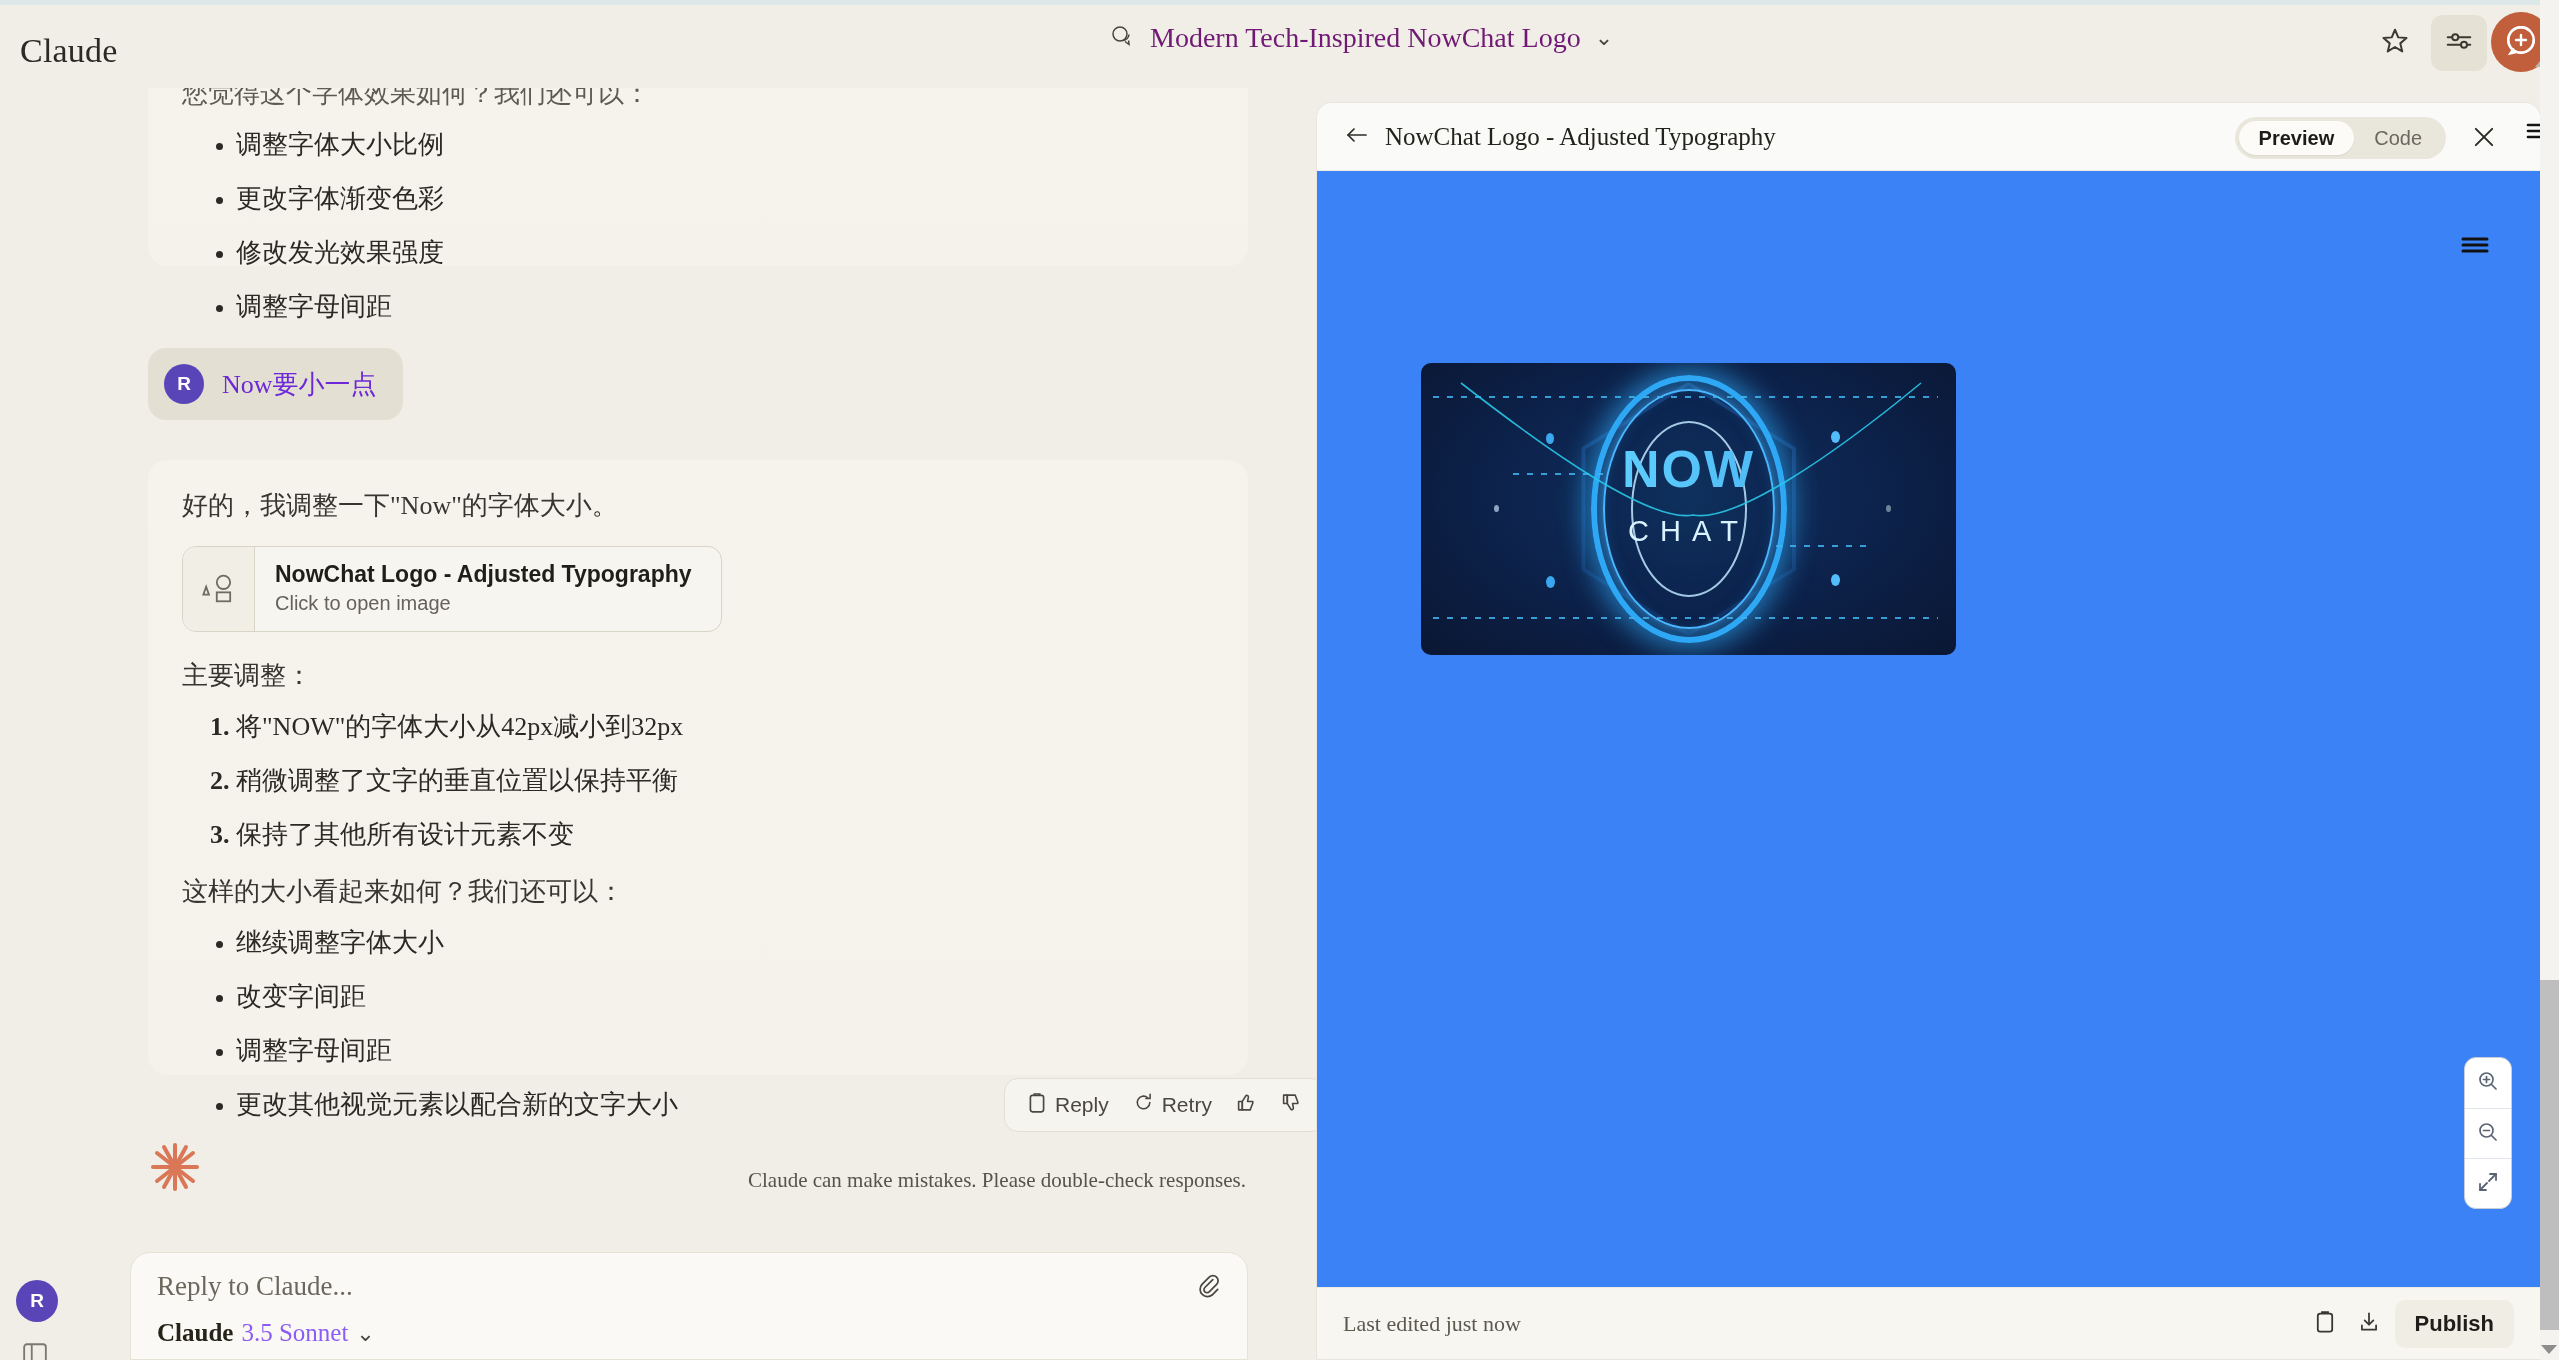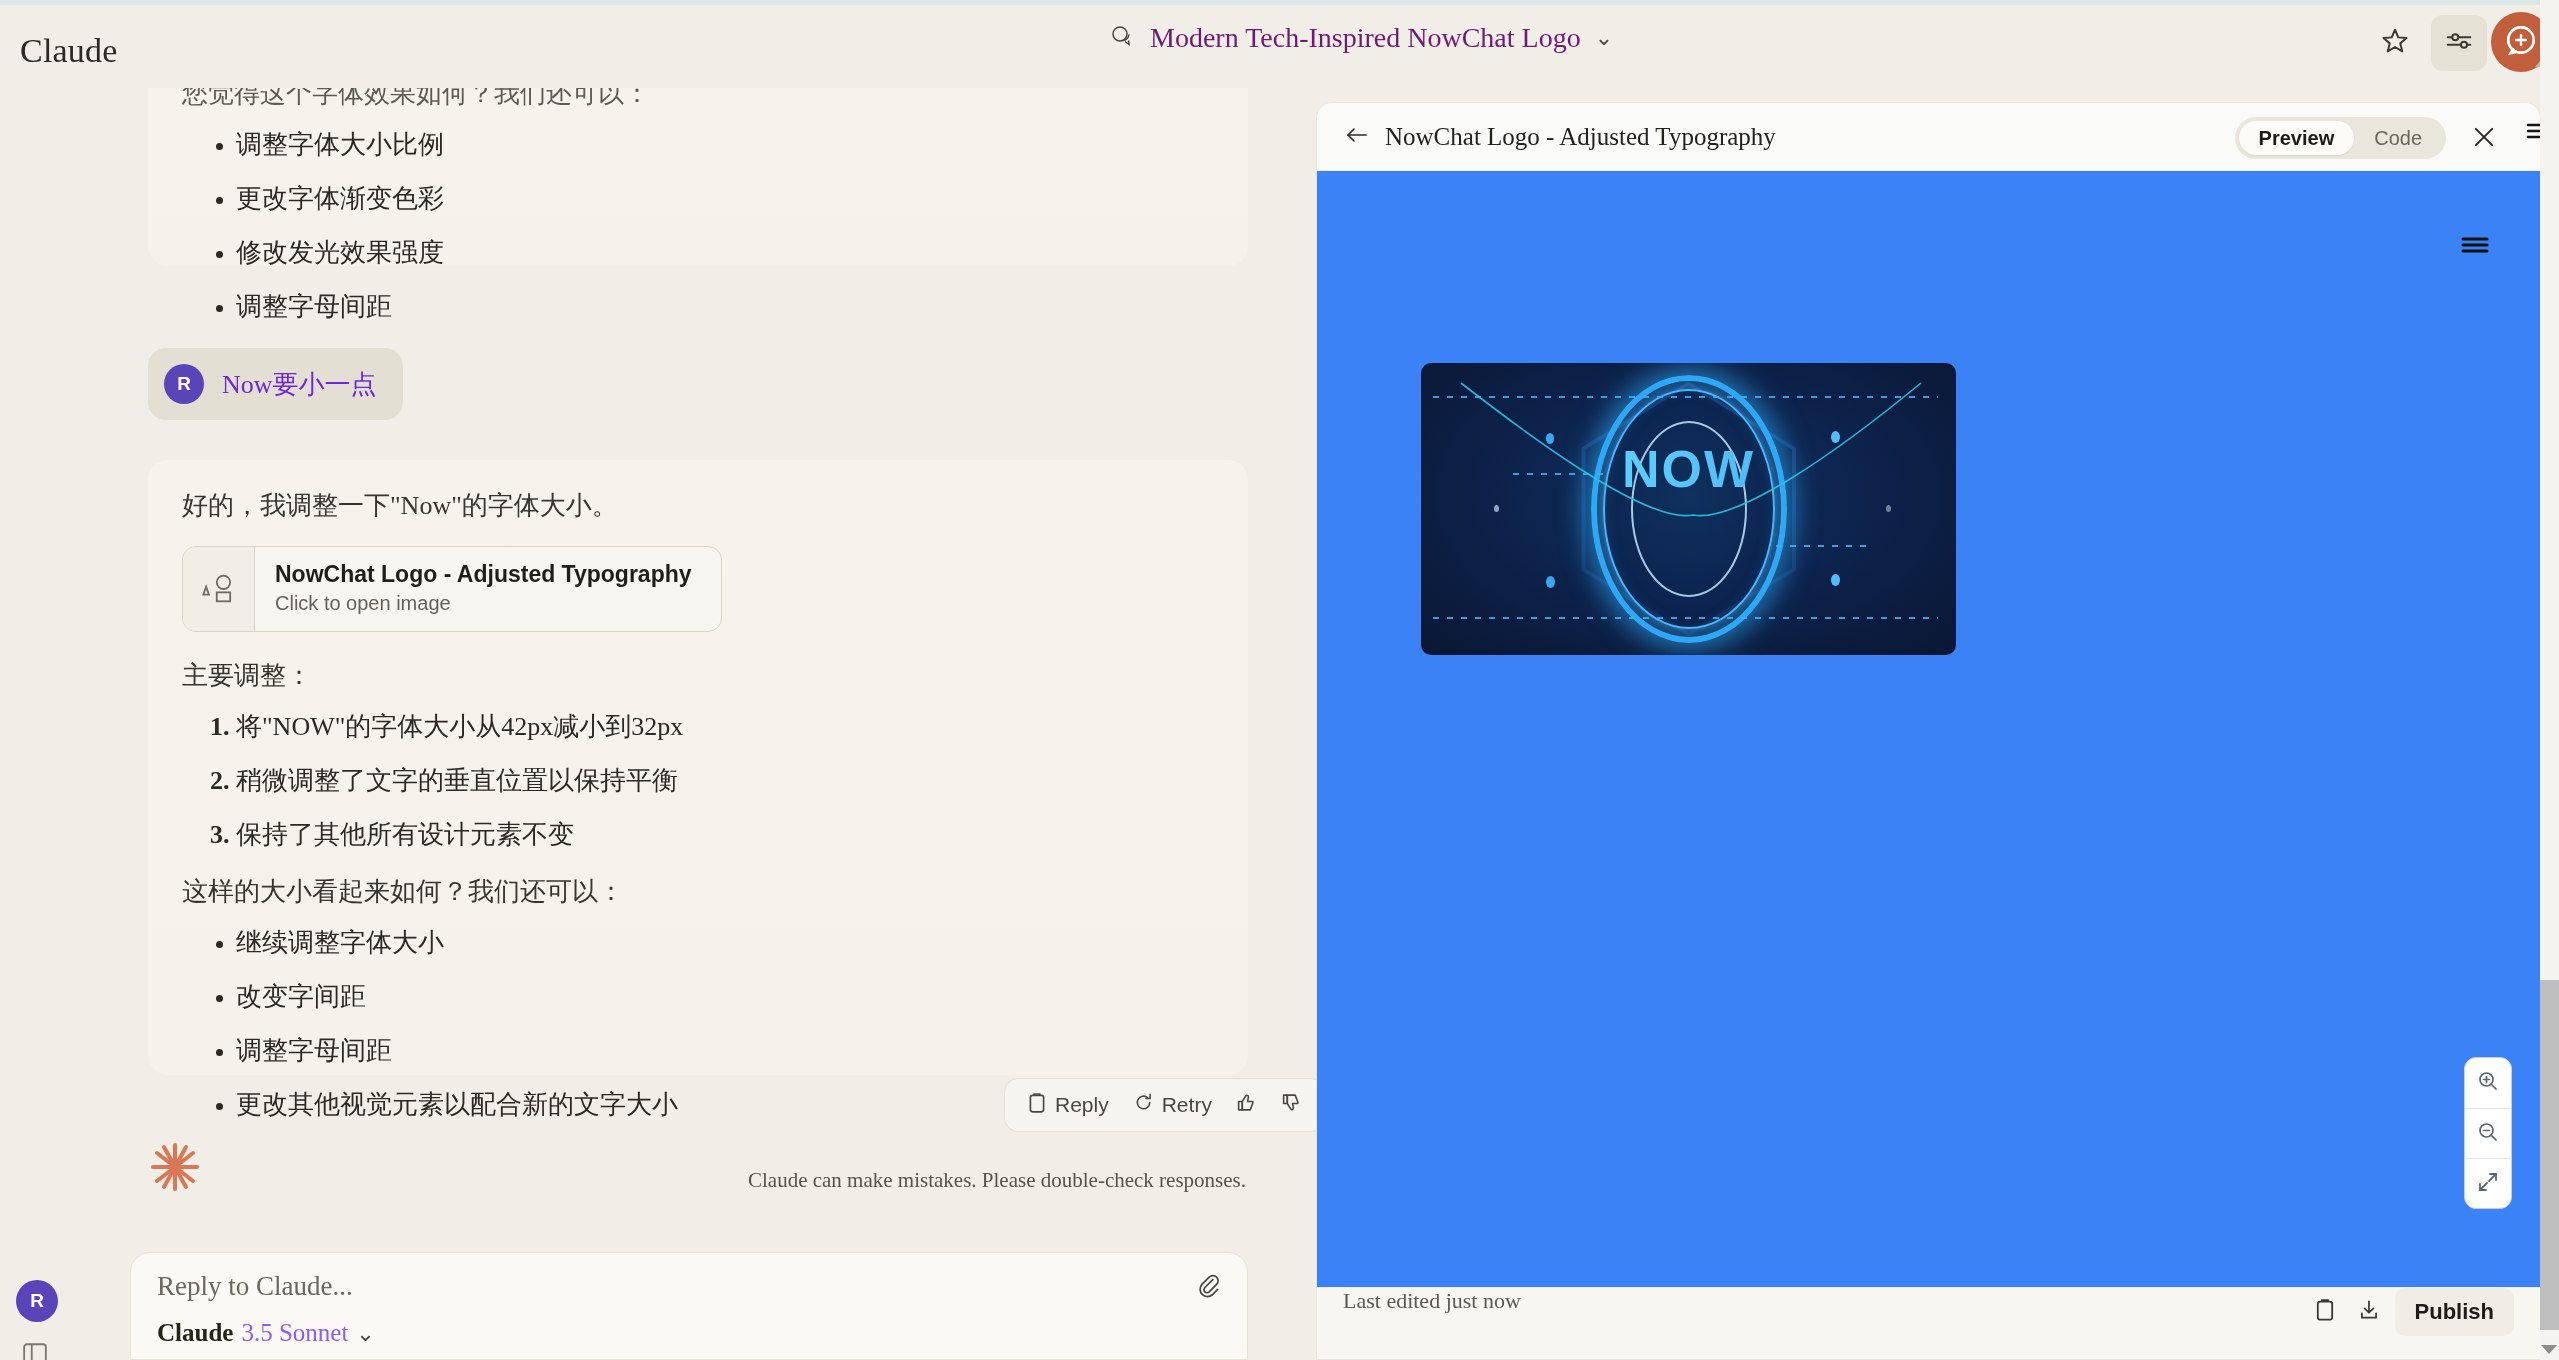--- a/index.html
+++ b/index.html
@@ -265,21 +265,21 @@
     position:absolute; right: 28px; bottom: 88px;
     width: 48px; border:1px solid #C9CDD6; border-radius: 12px;
     background:#fff; z-index: 12;
   }
   .zc { height: 50px; display:flex; align-items:center; justify-content:center; cursor:pointer; }
   .zc + .zc { border-top: 1px solid #E1E4EA; }
 
   #artifact-foot {
     position:absolute; left:0; bottom:0; width:100%; height: 72px;
     background:#F7F6F1; border-top:1px solid #EDEBE2;
-    display:flex; align-items:flex-start; padding: 0 26px;
+    display:flex; align-items:center; padding: 0 26px;
   }
   #last-edited { font-size: 22px; color:#5c594f; }
   #foot-right { margin-left:auto; display:flex; align-items:center; gap: 8px; }
   .foot-icon { width: 36px; height:36px; display:flex; align-items:center; justify-content:center; cursor:pointer; }
   #publish-btn {
     background:#EFEDE4; border-radius: 10px; height: 48px;
     display:flex; align-items:center; padding: 0 20px;
     font-family:"Liberation Sans", sans-serif; font-size: 22px; font-weight:bold; color:#1e1d19;
     cursor:pointer;
   }
@@ -547,20 +547,21 @@
         <div class="dot" style="left:410px; top:211px; width:9px; height:12px; background:#53bdfb;"></div>
         <div class="dot" style="left:73px; top:142px; width:5px; height:7px; background:#8ca6c0;"></div>
         <div class="dot" style="left:465px; top:142px; width:5px; height:7px; background:#6d8396;"></div>
 
         <div id="hexagon"></div>
         <div class="ring" id="ring-outer"></div>
         <div class="ring" id="ring-mid"></div>
         <div class="ring" id="ring-inner"></div>
 
         <div id="logo-now">NOW</div>
+        <div id="logo-chat">CHAT</div>
       </div>
 
       <div id="zoom-controls">
         <div class="zc">
           <span>
             <svg width="24" height="24" viewBox="0 0 24 24" fill="none" stroke="#5b6475" stroke-width="1.7" stroke-linecap="round">
               <circle cx="10.5" cy="10.5" r="6.5"></circle>
                 <line x1="15.5" y1="15.5" x2="20" y2="20"></line>
               <line x1="10.5" y1="7.5" x2="10.5" y2="13.5"></line>
                 <line x1="7.5" y1="10.5" x2="13.5" y2="10.5"></line>

